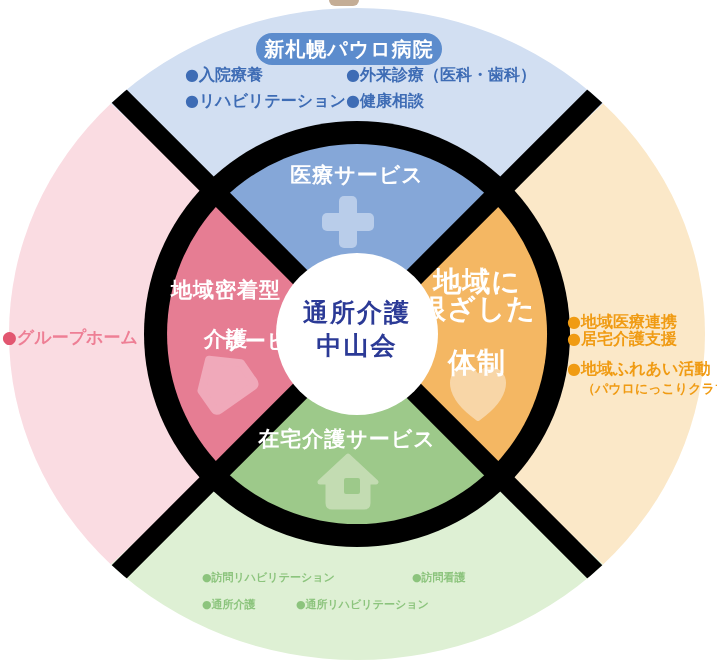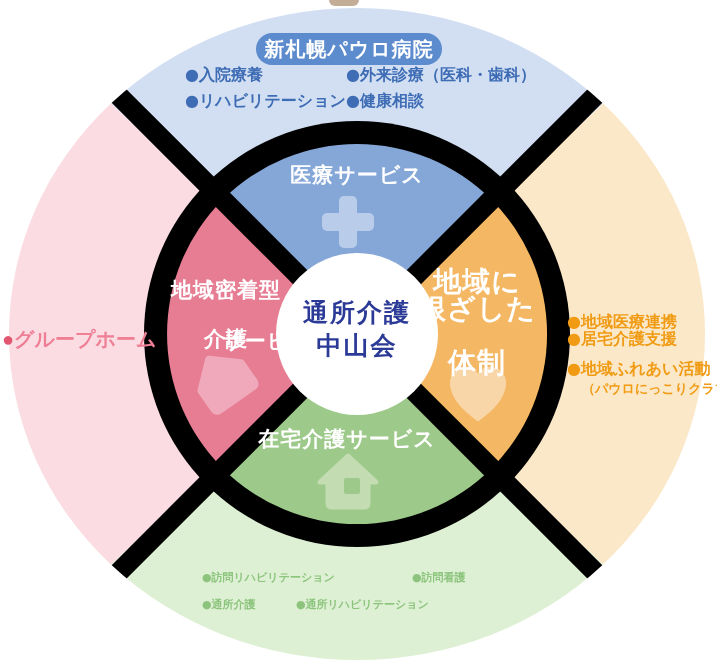--- a/index.html
+++ b/index.html
@@ -11,21 +11,21 @@
   .txt{position:absolute;font-weight:bold;white-space:nowrap;}
   .badge{
     left:256px;top:26px;width:186px;height:32px;line-height:32px;
     background:#5c8ccd;border-radius:16px;color:#ffffff;font-size:20px;
     letter-spacing:1px;text-align:center;margin-top:7px;
   }
   .blue-item{color:#3e6cb5;font-size:16px;}
   .orange-item{color:#f09b13;font-size:16px;}
   .orange-sub{color:#f09b13;font-size:13px;font-weight:bold;}
   .green-item{color:#8cc47d;font-size:11px;}
-  .pink-item{color:#ee7f95;font-size:20px;font-family:Liberation Serif, serif;}
+  .pink-item{color:#ee7f95;font-size:17px;}
   .lc-bullet{color:#e25670;}
   .wedge-title{color:#ffffff;text-align:center;letter-spacing:1px;}
   .t21{font-size:21px;}
   .t20{font-size:28px;}
   .center-line{color:#2b3a96;font-size:25px;letter-spacing:2px;text-align:center;}
   .sliver{position:absolute;left:329px;top:0;width:30px;height:6px;background:#c4ad96;border-radius:0 0 6px 6px;}
 </style>
 </head>
 <body>
 

